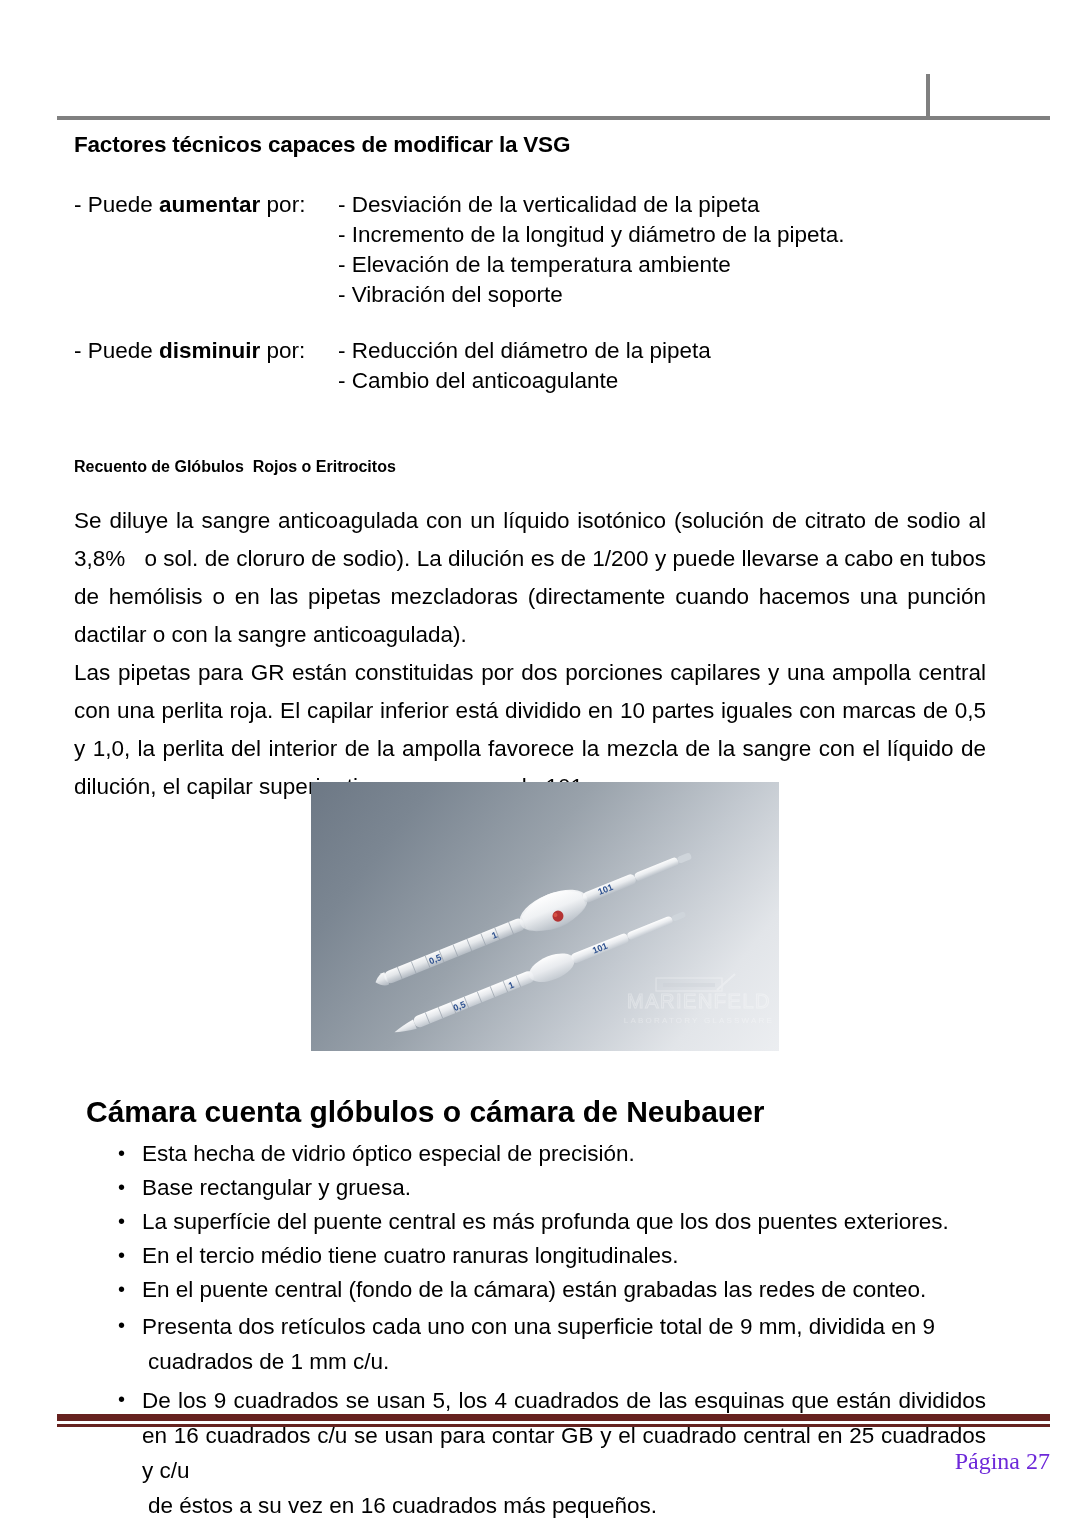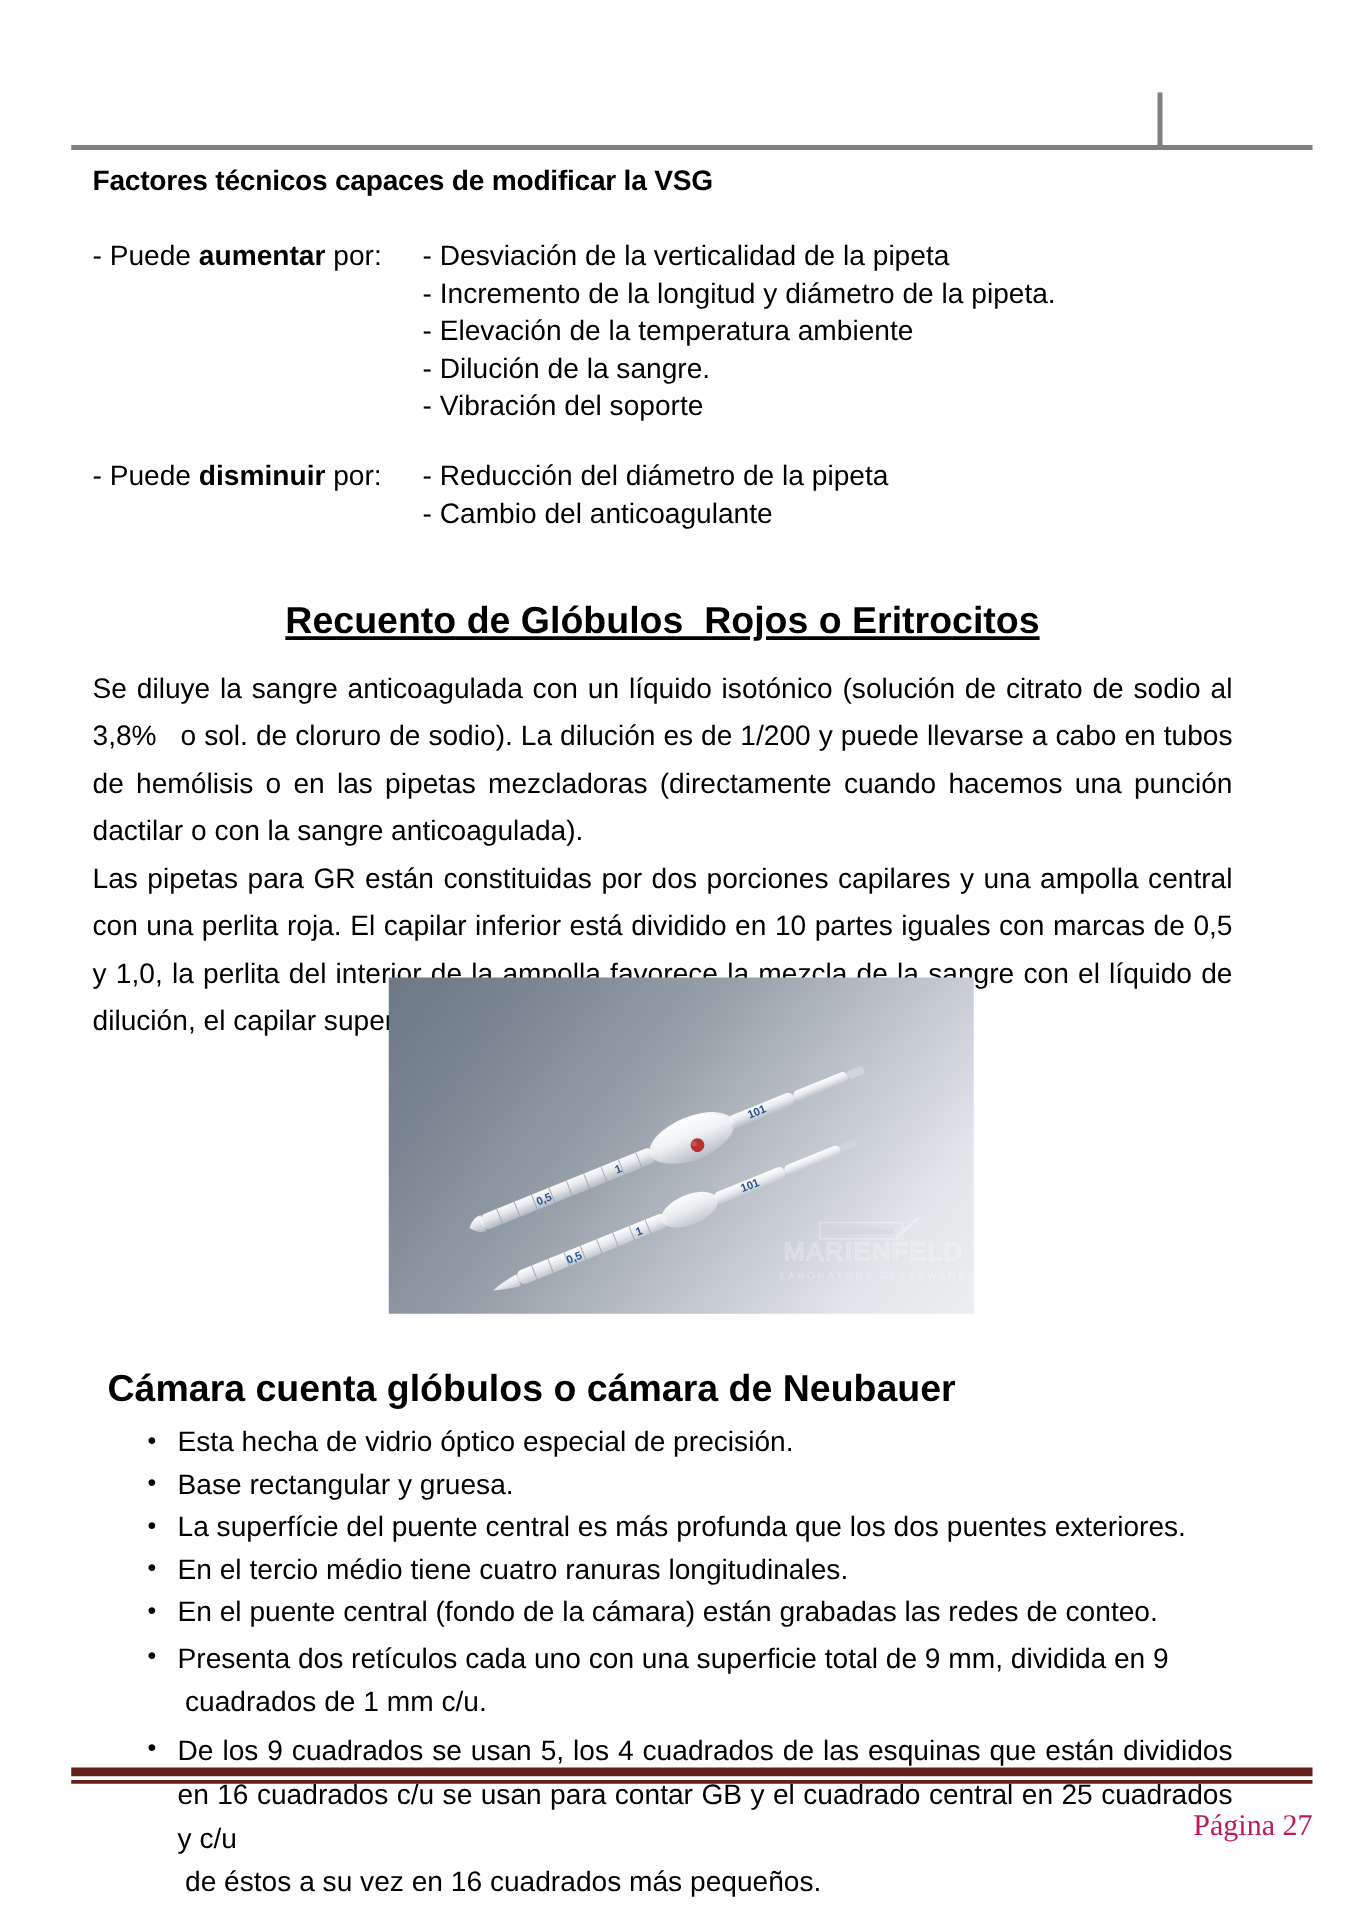--- a/index.html
+++ b/index.html
@@ -73,27 +73,25 @@
     flex: 1 1 auto;
     font-size: 22.5px;
   }
   .two-col .items div {
     line-height: 30px;
     white-space: nowrap;
   }
   .gap-block { height: 26px; }
 
   .underlined-head {
-    font-size: 30px;
+    font-size: 16px;
     font-weight: bold;
-    text-decoration: underline;
     text-underline-offset: 3px;
     line-height: 30px;
     white-space: pre;
-    text-align: center;
   }
 
   p.body {
     font-size: 22.5px;
     line-height: 38px;
     margin: 0;
     text-align: justify;
     text-justify: inter-word;
     white-space: pre-wrap;
   }
@@ -171,21 +169,21 @@
     background: #66221f;
   }
   .page-number {
     position: absolute;
     left: 57px;
     top: 1448px;
     width: 993px;
     text-align: right;
     font-family: "Liberation Serif", serif;
     font-size: 24px;
-    color: #be185d;
+    color: #6d28d9;
   }
 </style>
 </head>
 <body>
 
 <div class="page">
 
   <div class="header-tick"></div>
   <div class="header-rule"></div>
 
@@ -194,21 +192,20 @@
     <h1 class="sec-title">Factores técnicos capaces de modificar la VSG</h1>
 
     <div class="two-col">
 
       <div class="row">
         <div class="lead"><span>- Puede </span><b>aumentar</b><span> por:</span></div>
         <div class="items">
           <div>- Desviación de la verticalidad de la pipeta</div>
           <div>- Incremento de la longitud y diámetro de la pipeta.</div>
           <div>- Elevación de la temperatura ambiente</div>
-          <div>- Dilución de la sangre.</div>
           <div>- Vibración del soporte</div>
         </div>
       </div>
 
       <div class="gap-block"></div>
 
       <div class="row">
         <div class="lead"><span>- Puede </span><b>disminuir</b><span> por:</span></div>
         <div class="items">
           <div>- Reducción del diámetro de la pipeta</div>

